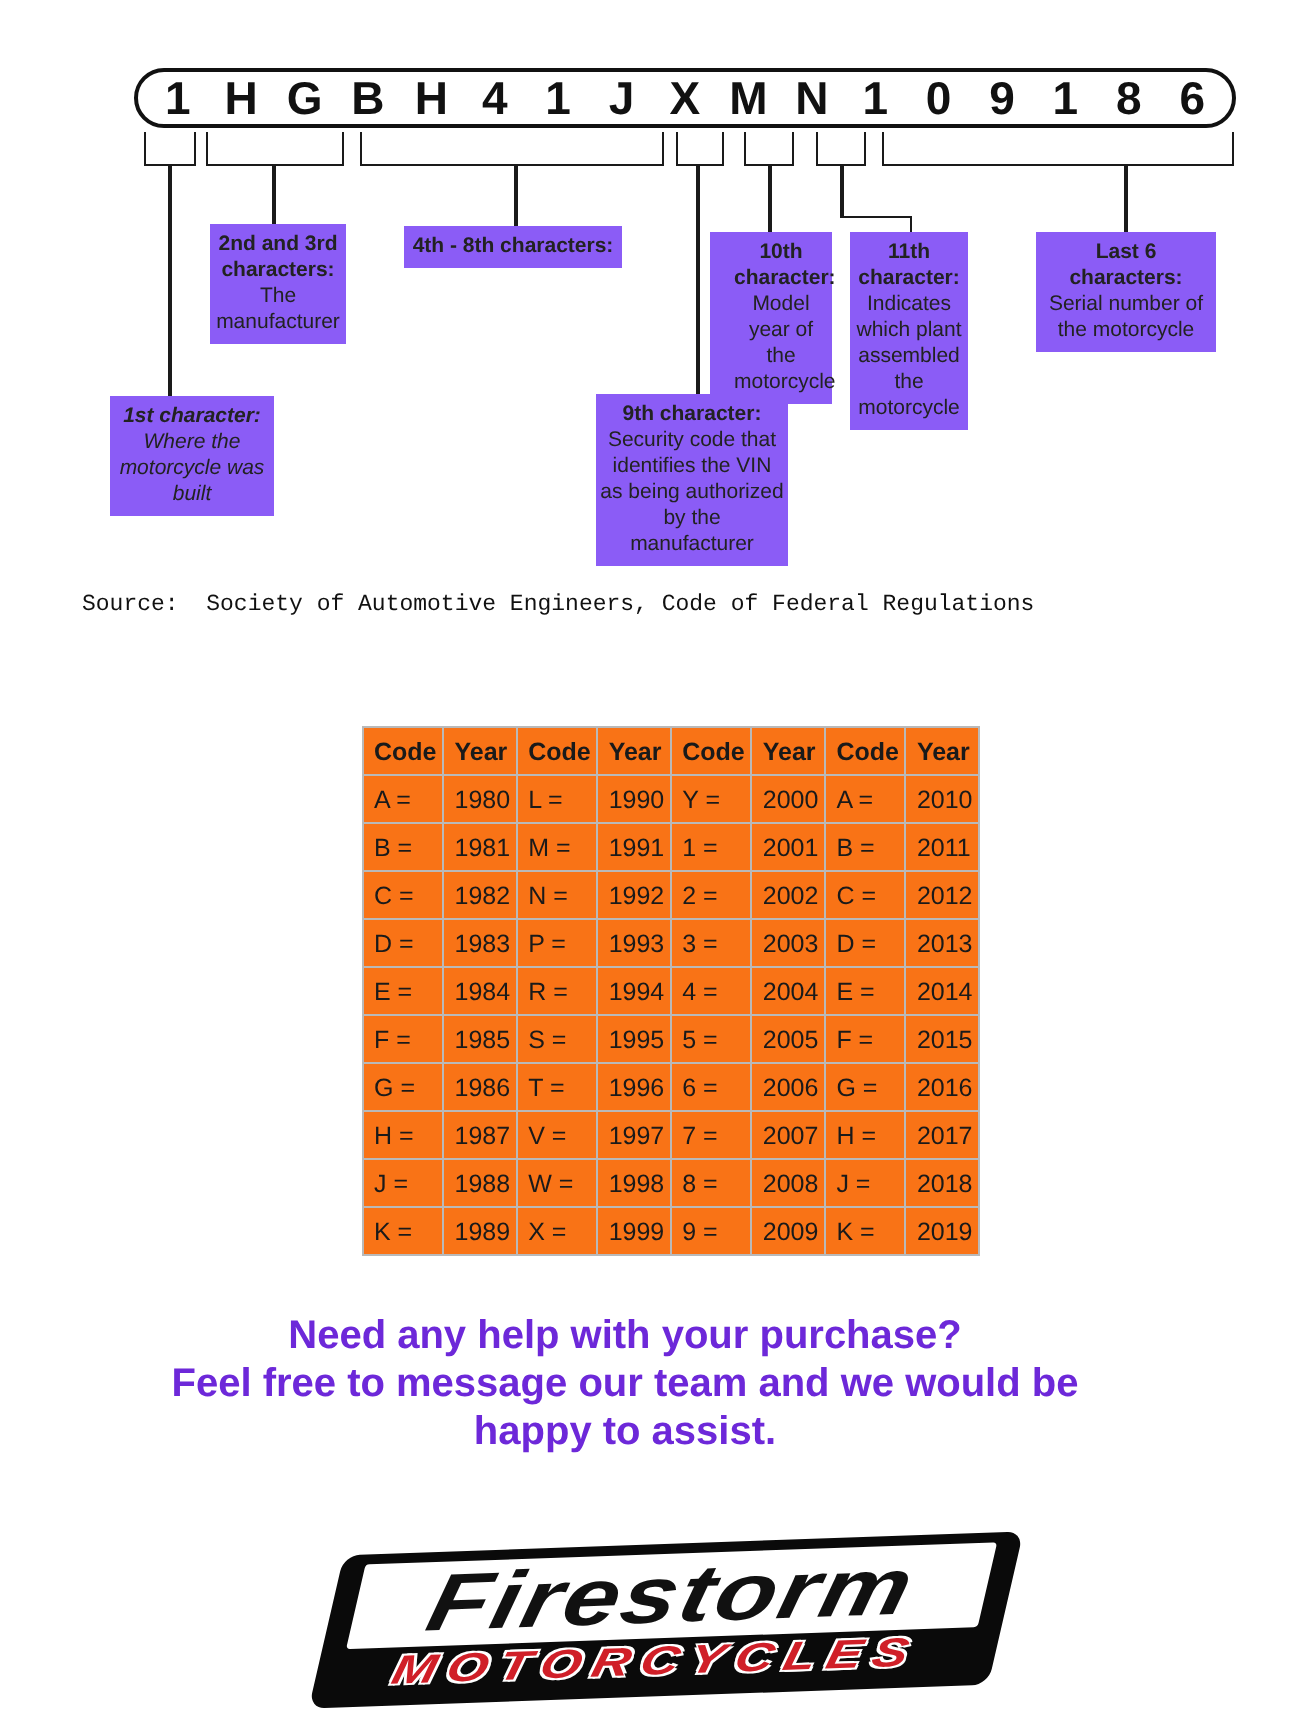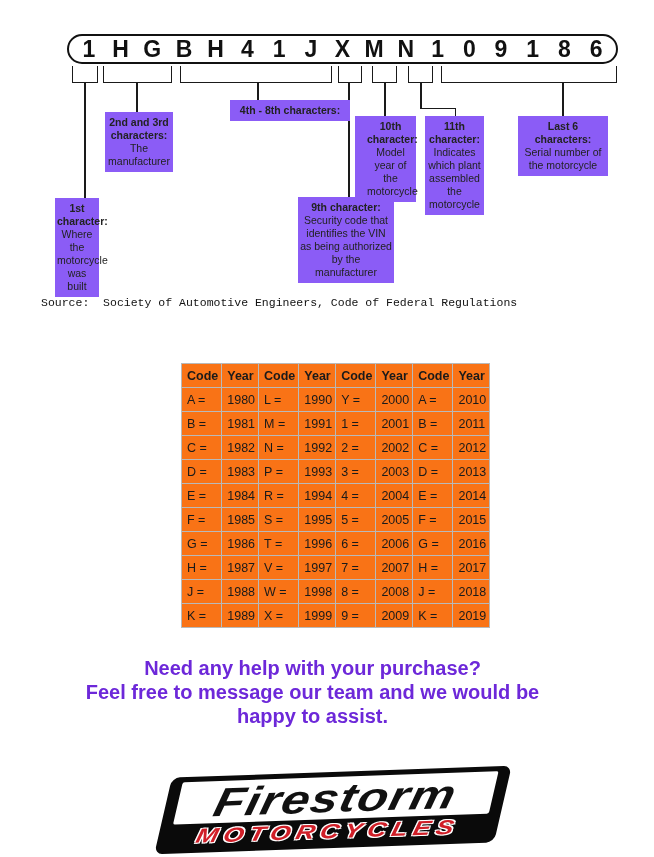--- a/index.html
+++ b/index.html
@@ -33,23 +33,23 @@
   #d6a { left:420px; top:83px; height:26px; }
   #d6b { left:420px; top:107.5px; width:36px; }
   #d6c { left:454.5px; top:107.5px; height:9px; }
   #d7 { left:562px; top:83px; height:33px; }
 
   
   .note { position:absolute; background:#8b5cf6; text-align:center;
           font-size:10.5px; line-height:13px; color:#222; padding:4px 2px;
           box-sizing:border-box; }
   .note-title { font-weight:bold; }
-  #note-first        { left:55px;  top:198px; width:44px; }
+  #note-first        { left:55px;  top:198px; width:82px;font-style:italic; }
   #note-second-third { left:105px; top:112px; width:68px; }
-  #note-fourth-eighth{ left:202px; top:100px; width:120px;margin-left:28px; }
+  #note-fourth-eighth{ left:202px; top:113px; width:109px; }
   #note-ninth        { left:298px; top:197px; width:96px; }
   #note-tenth        { left:355px; top:116px; width:61px;padding-left:12px; }
   #note-eleventh     { left:425px; top:116px; width:59px; }
   #note-last-six     { left:518px; top:116px; width:90px; }
 
   
   .source { position:absolute; left:41px; top:296px; font-size:11.5px;
             color:#111; white-space:pre;font-family:Liberation Mono, monospace; }
 
   

